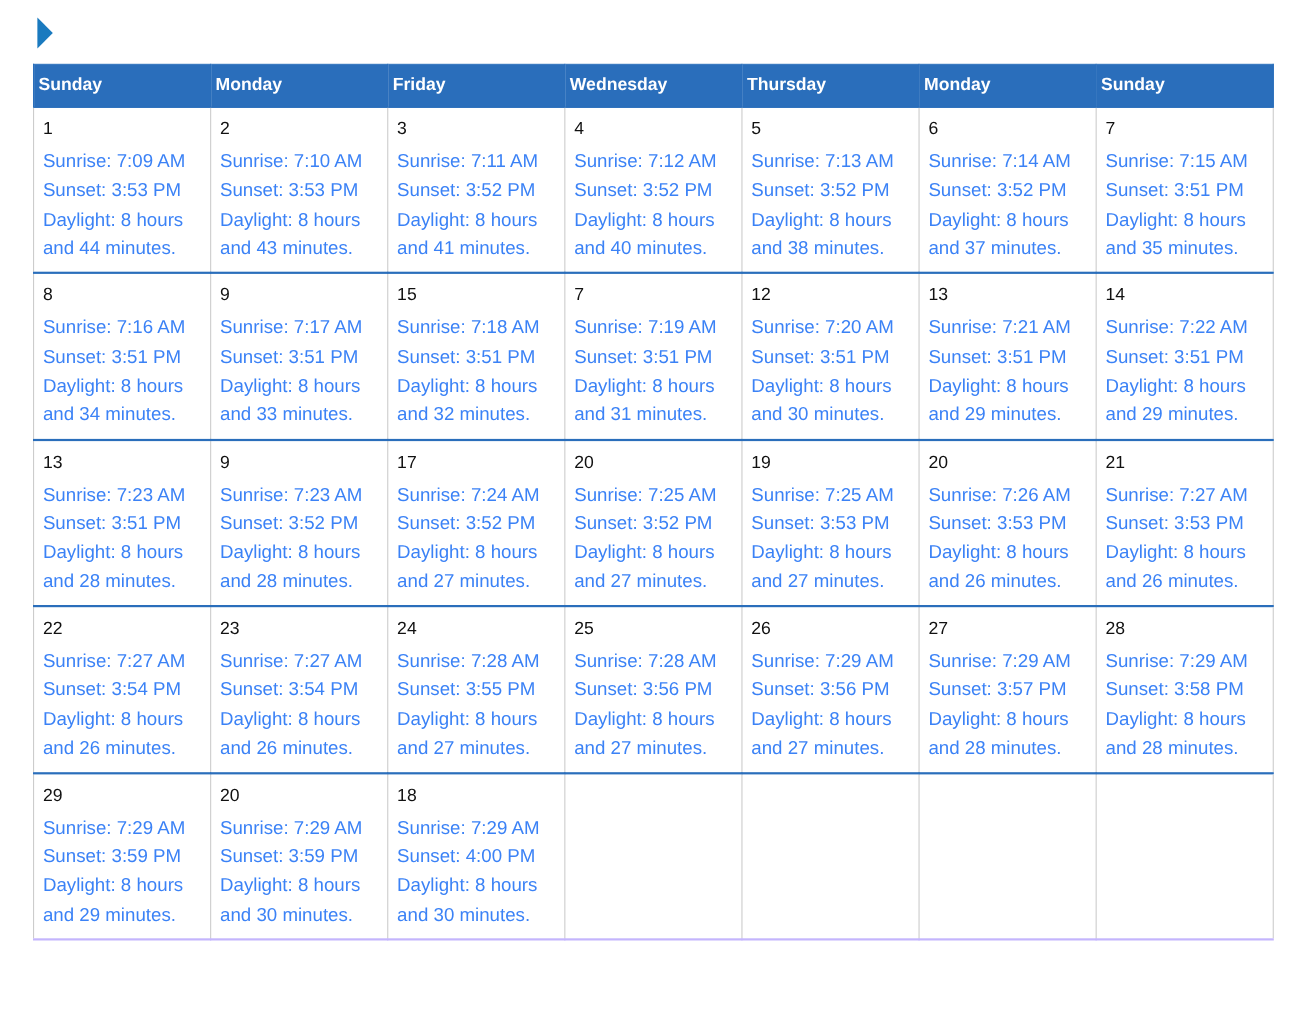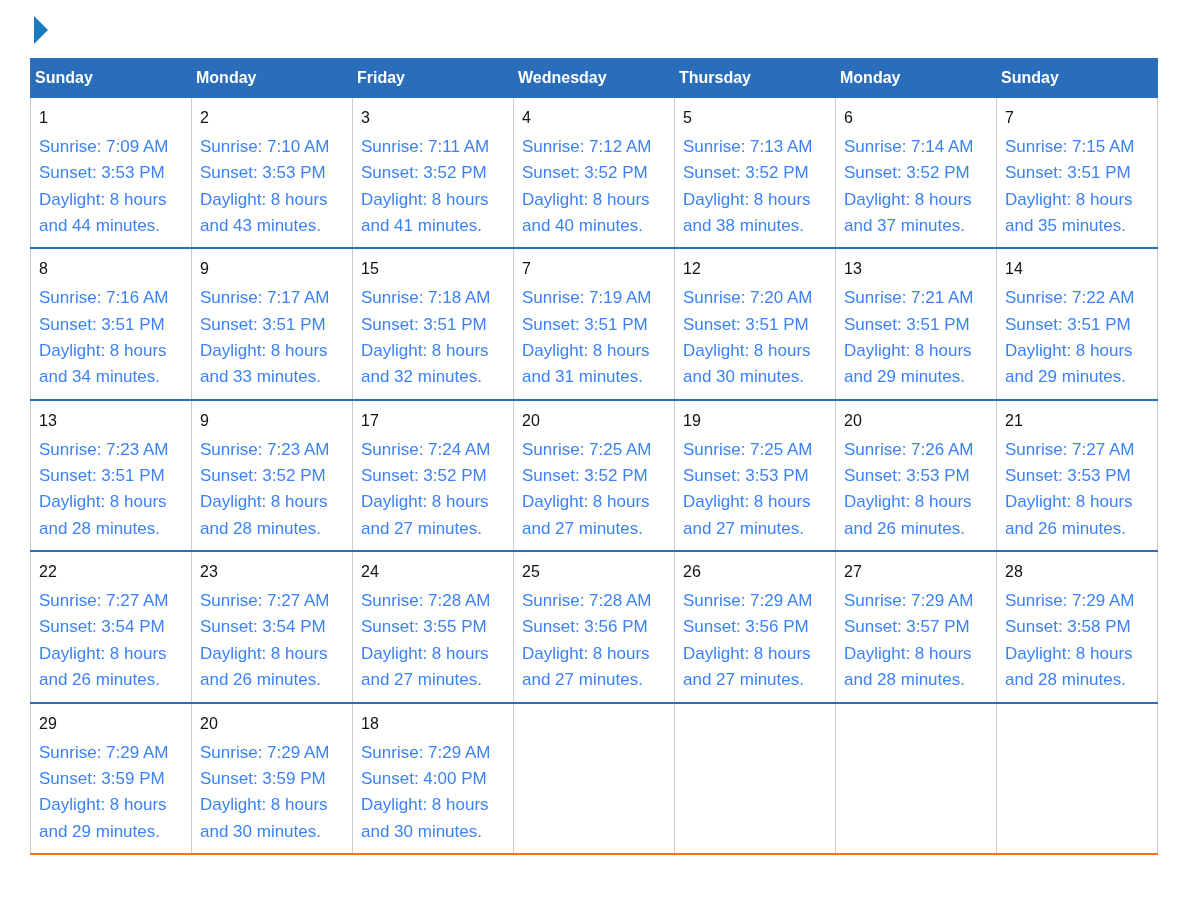--- a/index.html
+++ b/index.html
@@ -82,21 +82,21 @@
       border-right: 1px solid #ccc;
       font-size: 13px;
       color: #222;
       line-height: 1.5;
       height: 120px;
     }
     tbody tr {
       border-bottom: 2px solid #2a6ebb;
     }
     tbody tr:last-child {
-      border-bottom: 2px solid #f97316;
+      border-bottom: 2px solid #c4b5fd;
       border-radius: 27px;
     }
     .day-num {
       font-size: 16px;
       font-weight: normal;
       color: #111;
       display: block;
       margin-bottom: 4px;
     }
     .day-info {

